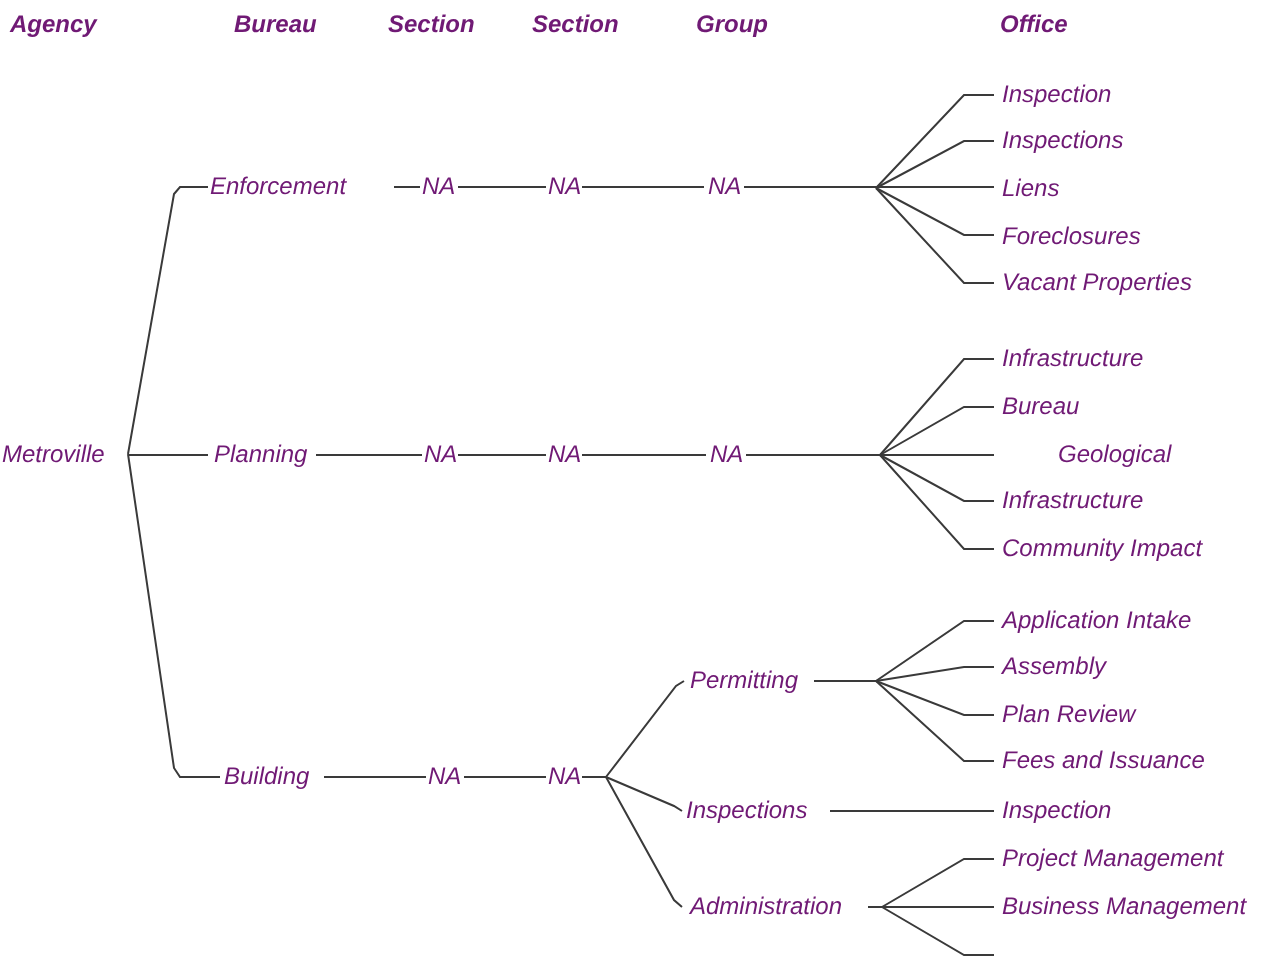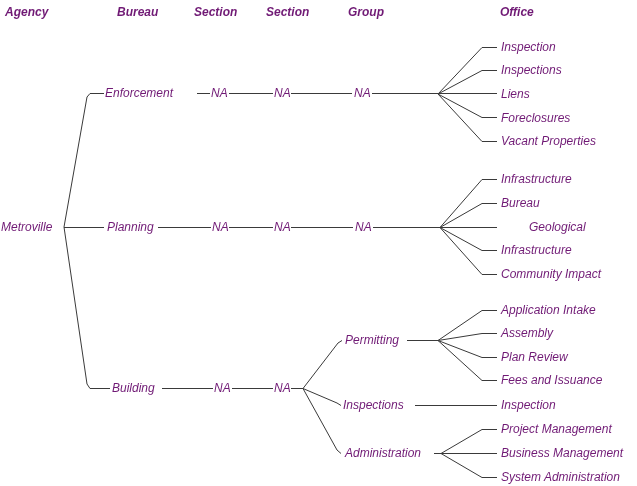--- a/index.html
+++ b/index.html
@@ -114,15 +114,14 @@
 
   <span class="lbl" style="left:501px;top:302px">Application Intake</span>
   <span class="lbl" style="left:501px;top:325px">Assembly</span>
   <span class="lbl" style="left:501px;top:349px">Plan Review</span>
   <span class="lbl" style="left:501px;top:372px">Fees and Issuance</span>
 
   <span class="lbl" style="left:501px;top:397px">Inspection</span>
 
   <span class="lbl" style="left:501px;top:445px">Business Management</span>
   <span class="lbl" style="left:501px;top:421px">Project Management</span>
-  <span class="lbl" style="left:501px;top:469px">System Administration</span>
 
 </div>
 
 </body></html>

